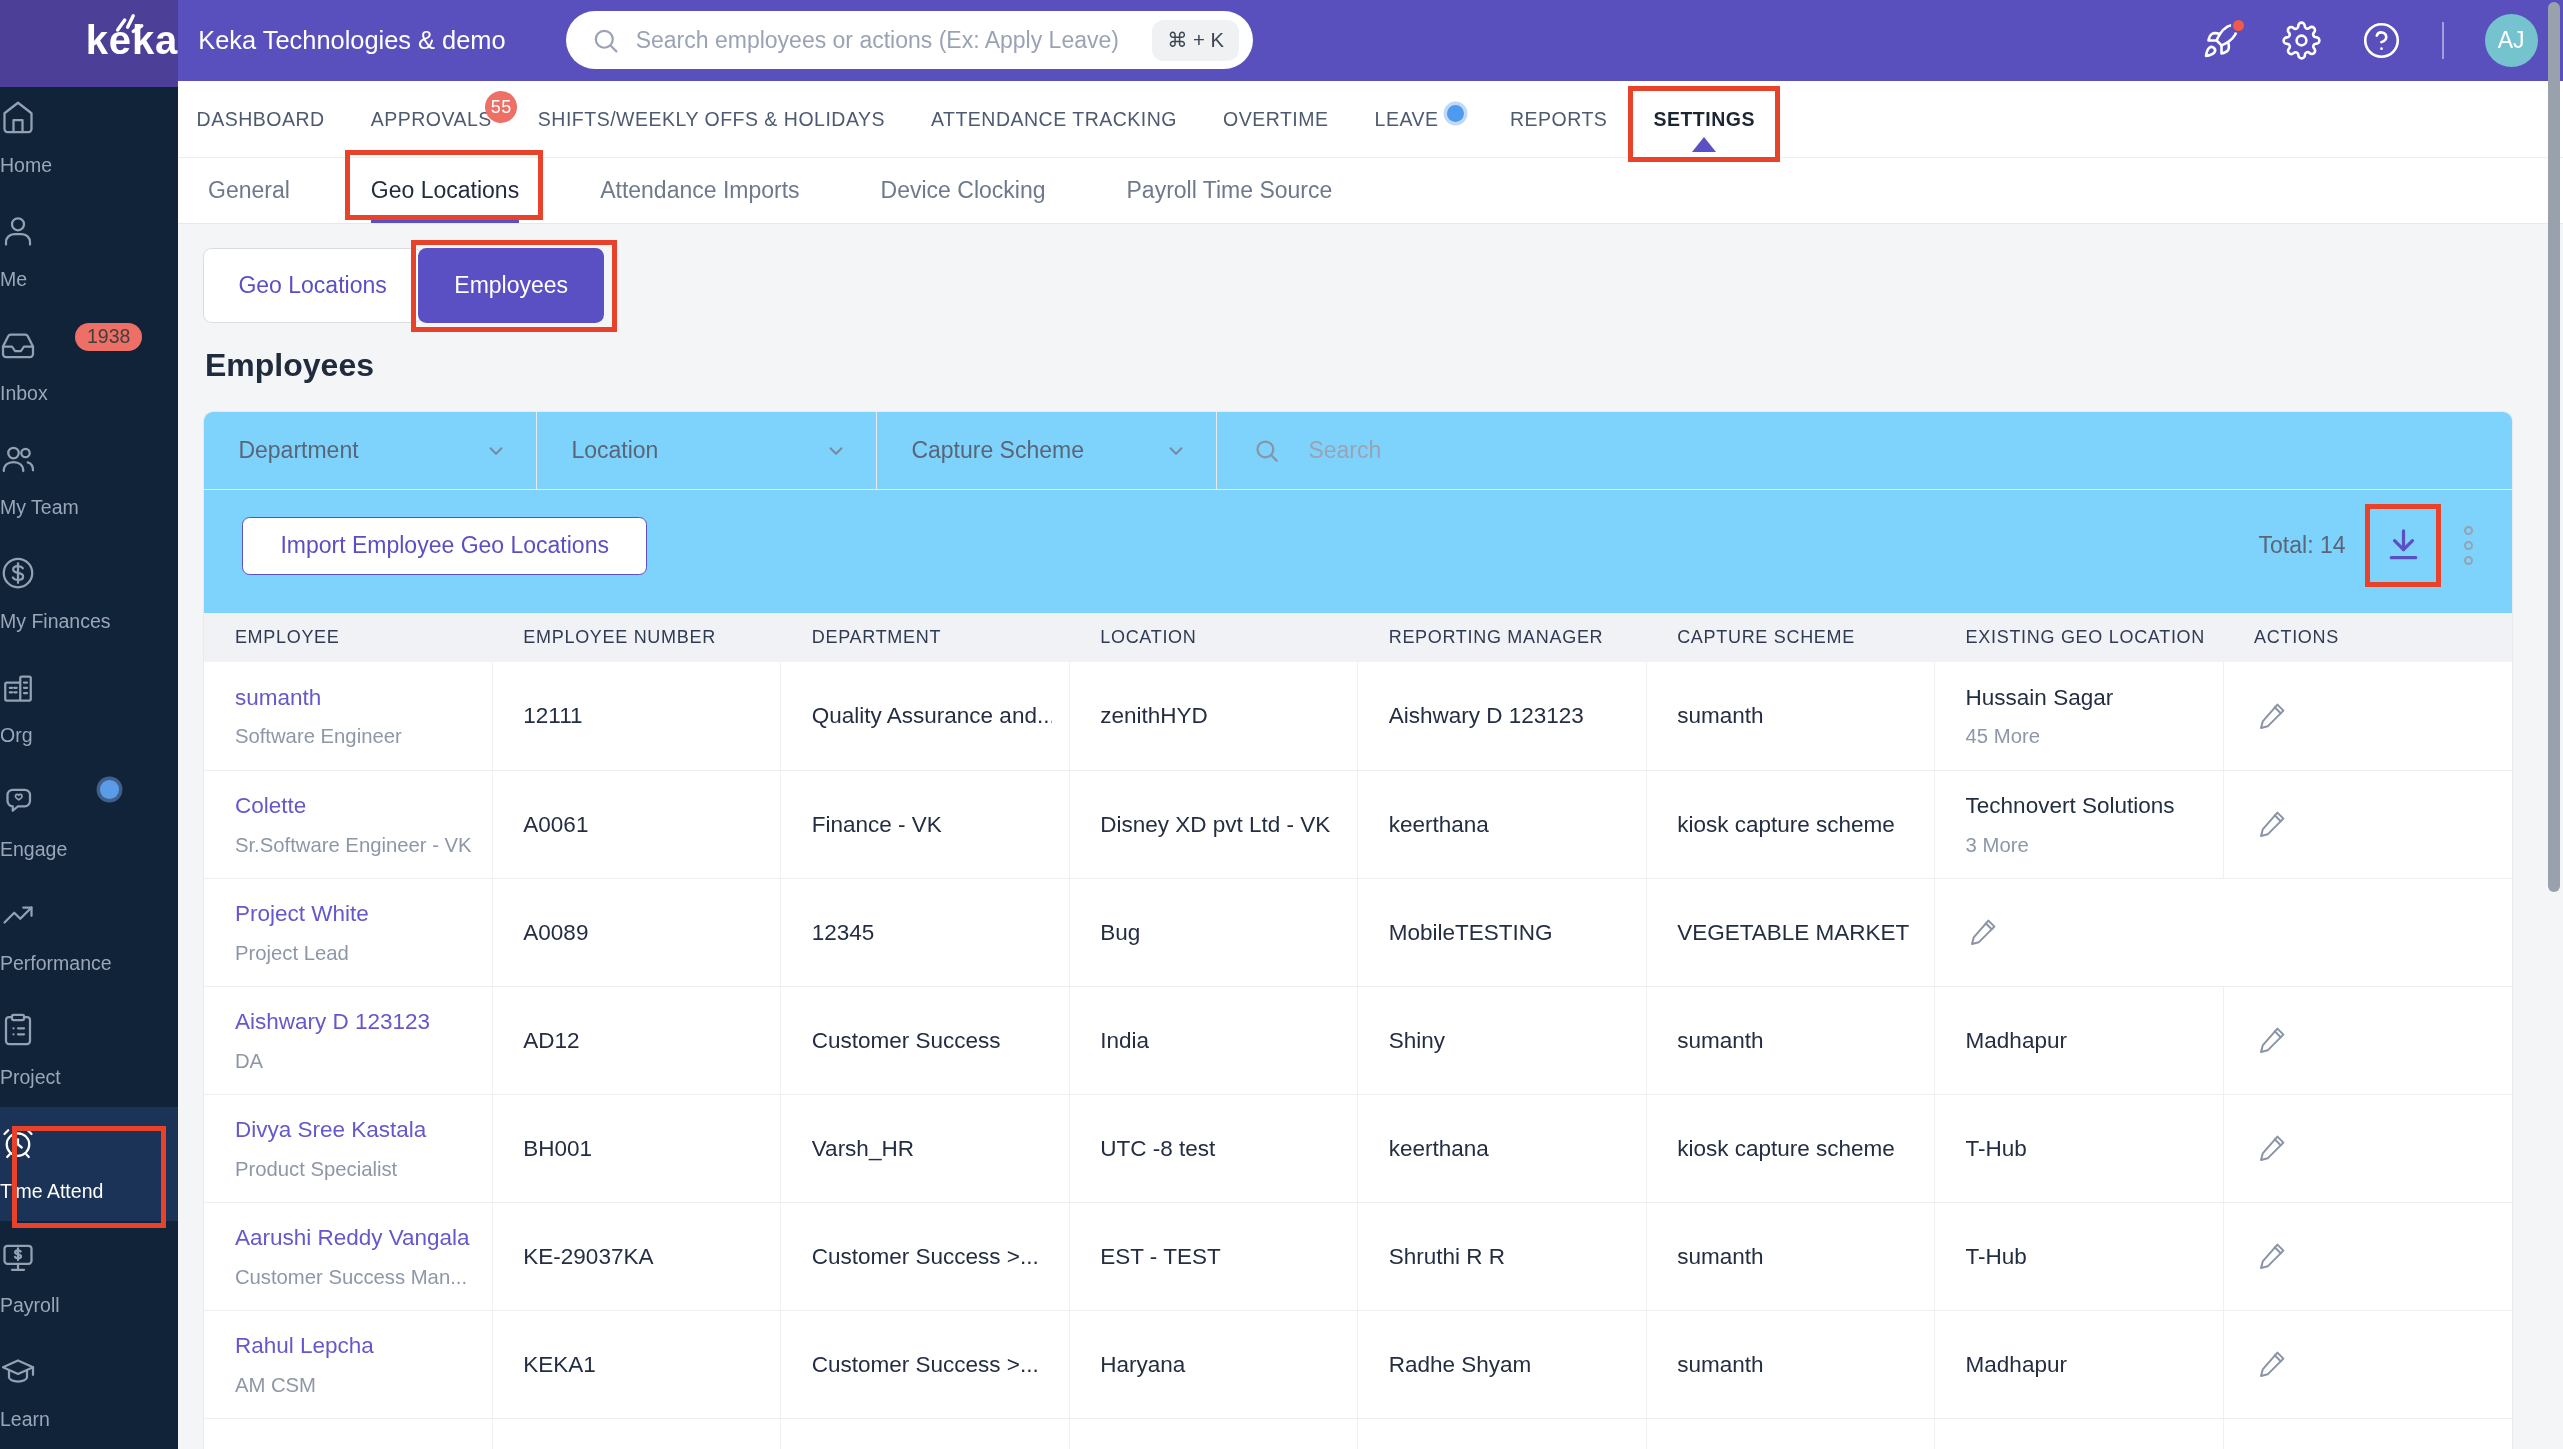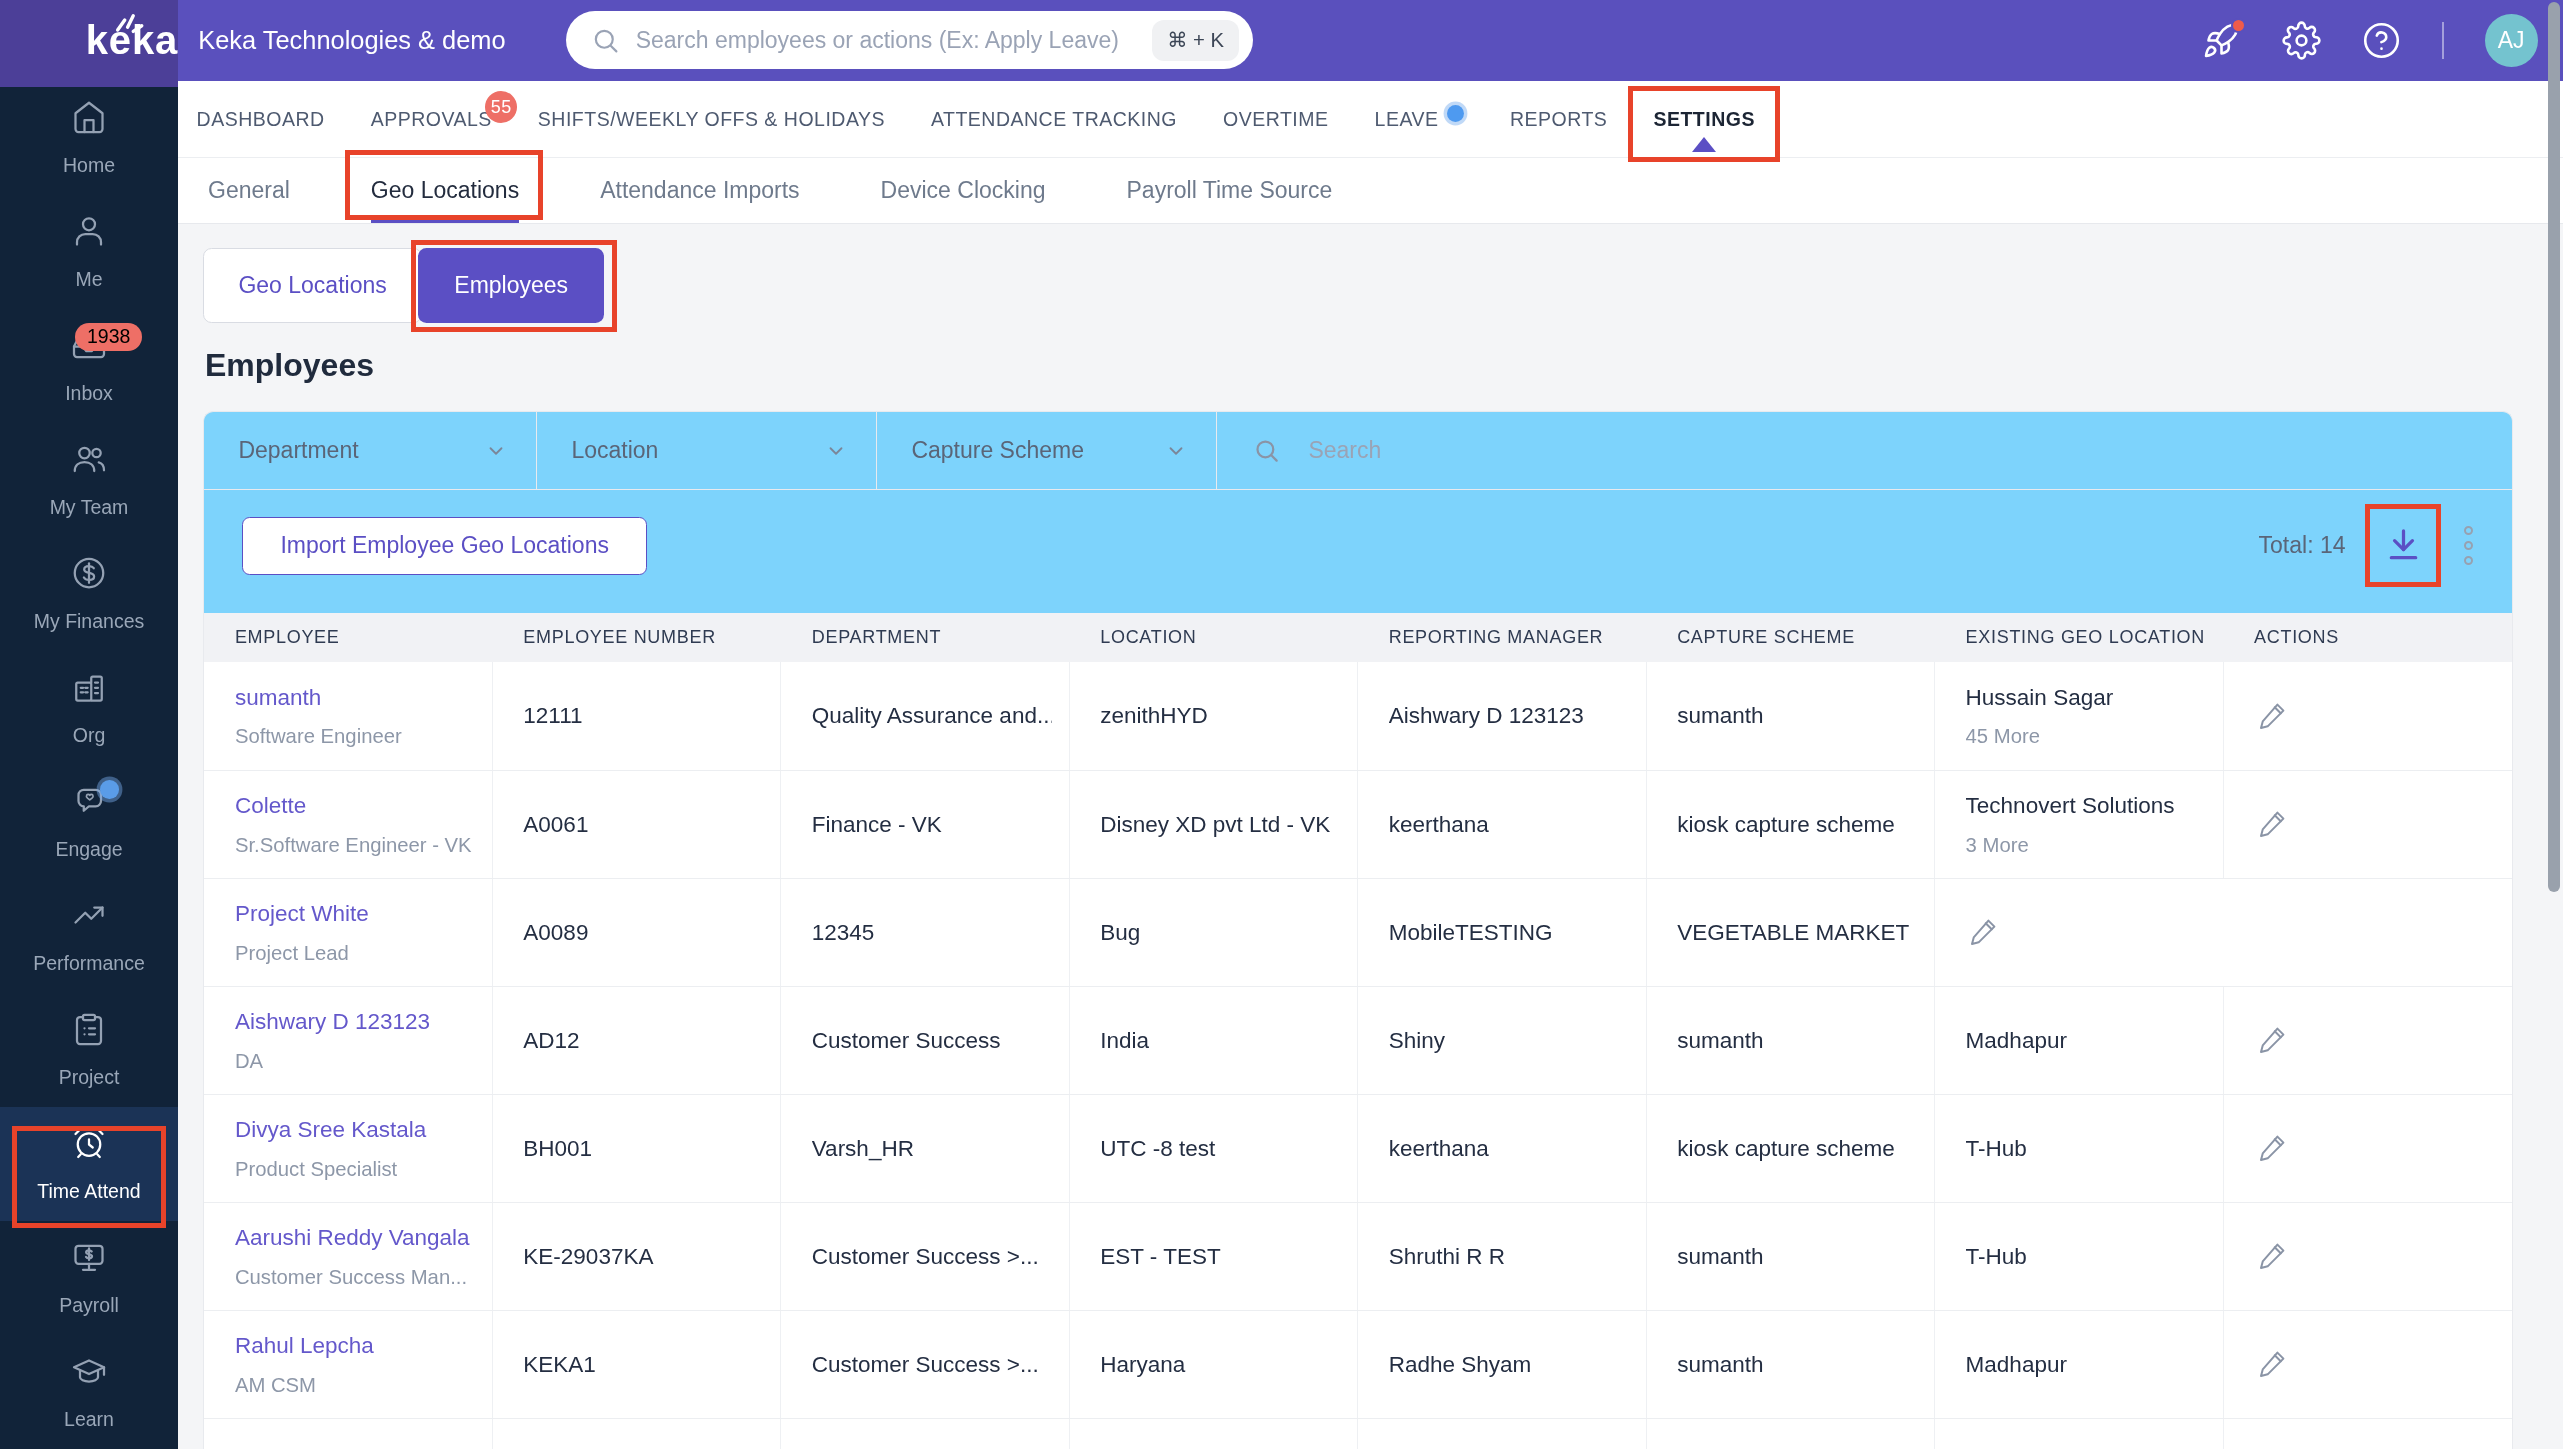--- a/index.html
+++ b/index.html
@@ -28,27 +28,27 @@
   .tb-icon svg{stroke:#fff; fill:none; stroke-width:1.6; stroke-linecap:round; stroke-linejoin:round;}
   .red-dot{position:absolute; top:-3.4px; right:-5.1px; width:15.3px; height:15.3px; border-radius:50%; background:#ef5b4a; border:2.5px solid var(--purple);}
   .tb-divider{width:1.7px; height:37px; background:rgba(255,255,255,.45);}
   .avatar{width:53px; height:53px; border-radius:50%; background:var(--teal); color:#fff; font-size:23px; display:flex; align-items:center; justify-content:center; font-weight:500;}
 
   
   .scroll-thumb{position:absolute; right:3.4px; top:1.7px; width:12px; height:890px; background:#99a1ac; border-radius:6.8px; z-index:60;}
 
   
   .sidebar{position:absolute; left:0; top:81px; width:178px; bottom:0; background:var(--sidebar-bg); z-index:20; display:flex; flex-direction:column; overflow:hidden;}
-  .sb-item{height:114px; flex:0 0 114px; display:flex; flex-direction:column; align-items:center; justify-content:center; gap:19px; position:relative; cursor:pointer;}
+  .sb-item{height:114px; flex:0 0 114px; display:flex; flex-direction:column; align-items:flex-start; justify-content:center; gap:19px; position:relative; cursor:pointer;}
   .sb-item svg{stroke:var(--icon-gray); fill:none; stroke-width:1.5; stroke-linecap:round; stroke-linejoin:round;}
   .sb-item .sb-label{color:#9aa7b8; font-size:19.5px;}
   .sb-item.active{background:var(--sidebar-active);}
   .sb-item.active svg{stroke:#fff;}
   .sb-item.active .sb-label{color:#fff; font-weight:500;}
-  .sb-badge{position:absolute; top:13.6px; left:75px; background:var(--salmon); color:#000000; font-size:19.5px; border-radius:15.3px; padding:3.4px 12px; line-height:1.1; z-index:2;}
+  .sb-badge{position:absolute; top:13.6px; left:75px; background:var(--salmon); color:#404040; font-size:19.5px; border-radius:15.3px; padding:3.4px 12px; line-height:1.1; z-index:2;}
   .sb-dot{position:absolute; top:15.3px; left:100px; width:18.6px; height:18.6px; border-radius:50%; background:#5a9ce8; box-shadow:0 0 0 3.4px rgba(120,170,235,.45);}
 
   
   .main{position:absolute; left:178px; top:81px; right:0; bottom:0; display:flex; flex-direction:column;}
   .nav-row{height:76px; flex:0 0 76px; background:#fff; display:flex; gap:46px; padding-left:18.6px; position:relative;}
   .nav-tab{position:relative; height:100%; display:flex; align-items:center; font-size:19.5px; letter-spacing:0.5px; color:#4e5a70; font-weight:500; cursor:pointer; white-space:nowrap;}
   .nav-tab.active{color:#1c2534; font-weight:bold;}
   .nav-badge{position:absolute; top:10.2px; right:-25.4px; width:32px; height:32px; border-radius:50%; background:var(--salmon); color:#fff; font-size:18px; display:flex; align-items:center; justify-content:center;}
   .nav-dot{width:17px; height:17px; border-radius:50%; background:#4e9af0; box-shadow:0 0 0 3.4px rgba(130,180,240,.5); margin-left:8.5px; margin-top:-12px;}
   .settings-caret{position:absolute; bottom:5.1px; left:50%; transform:translateX(-50%); width:0; height:0; border-left:12px solid transparent; border-right:12px solid transparent; border-bottom:15.3px solid var(--accent);}

